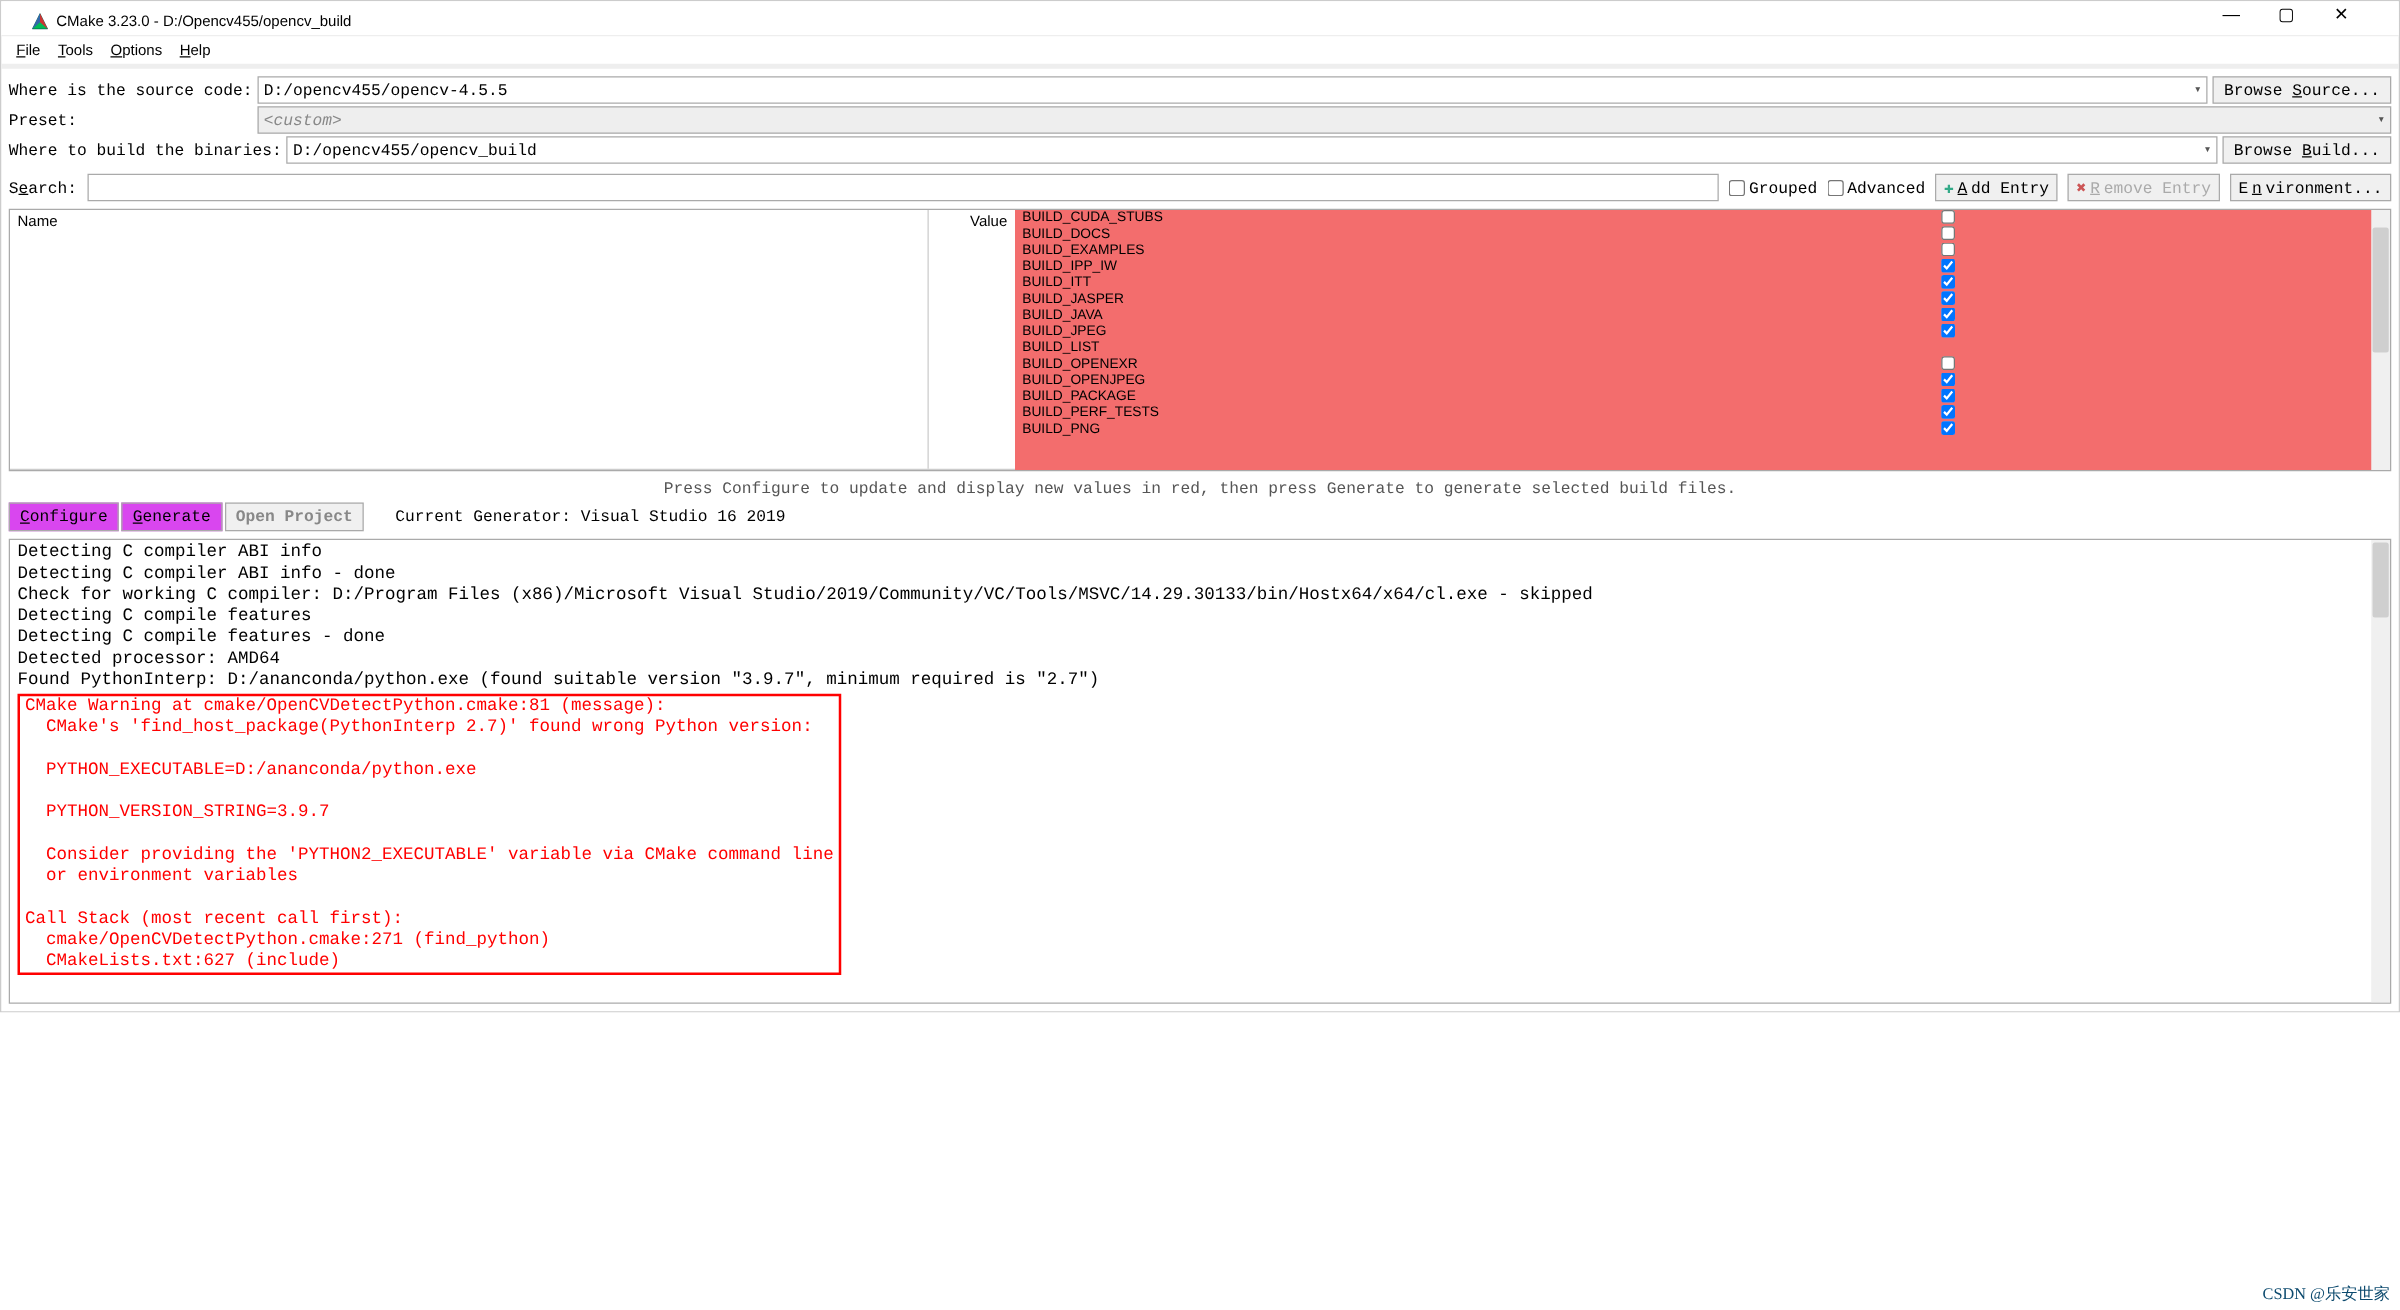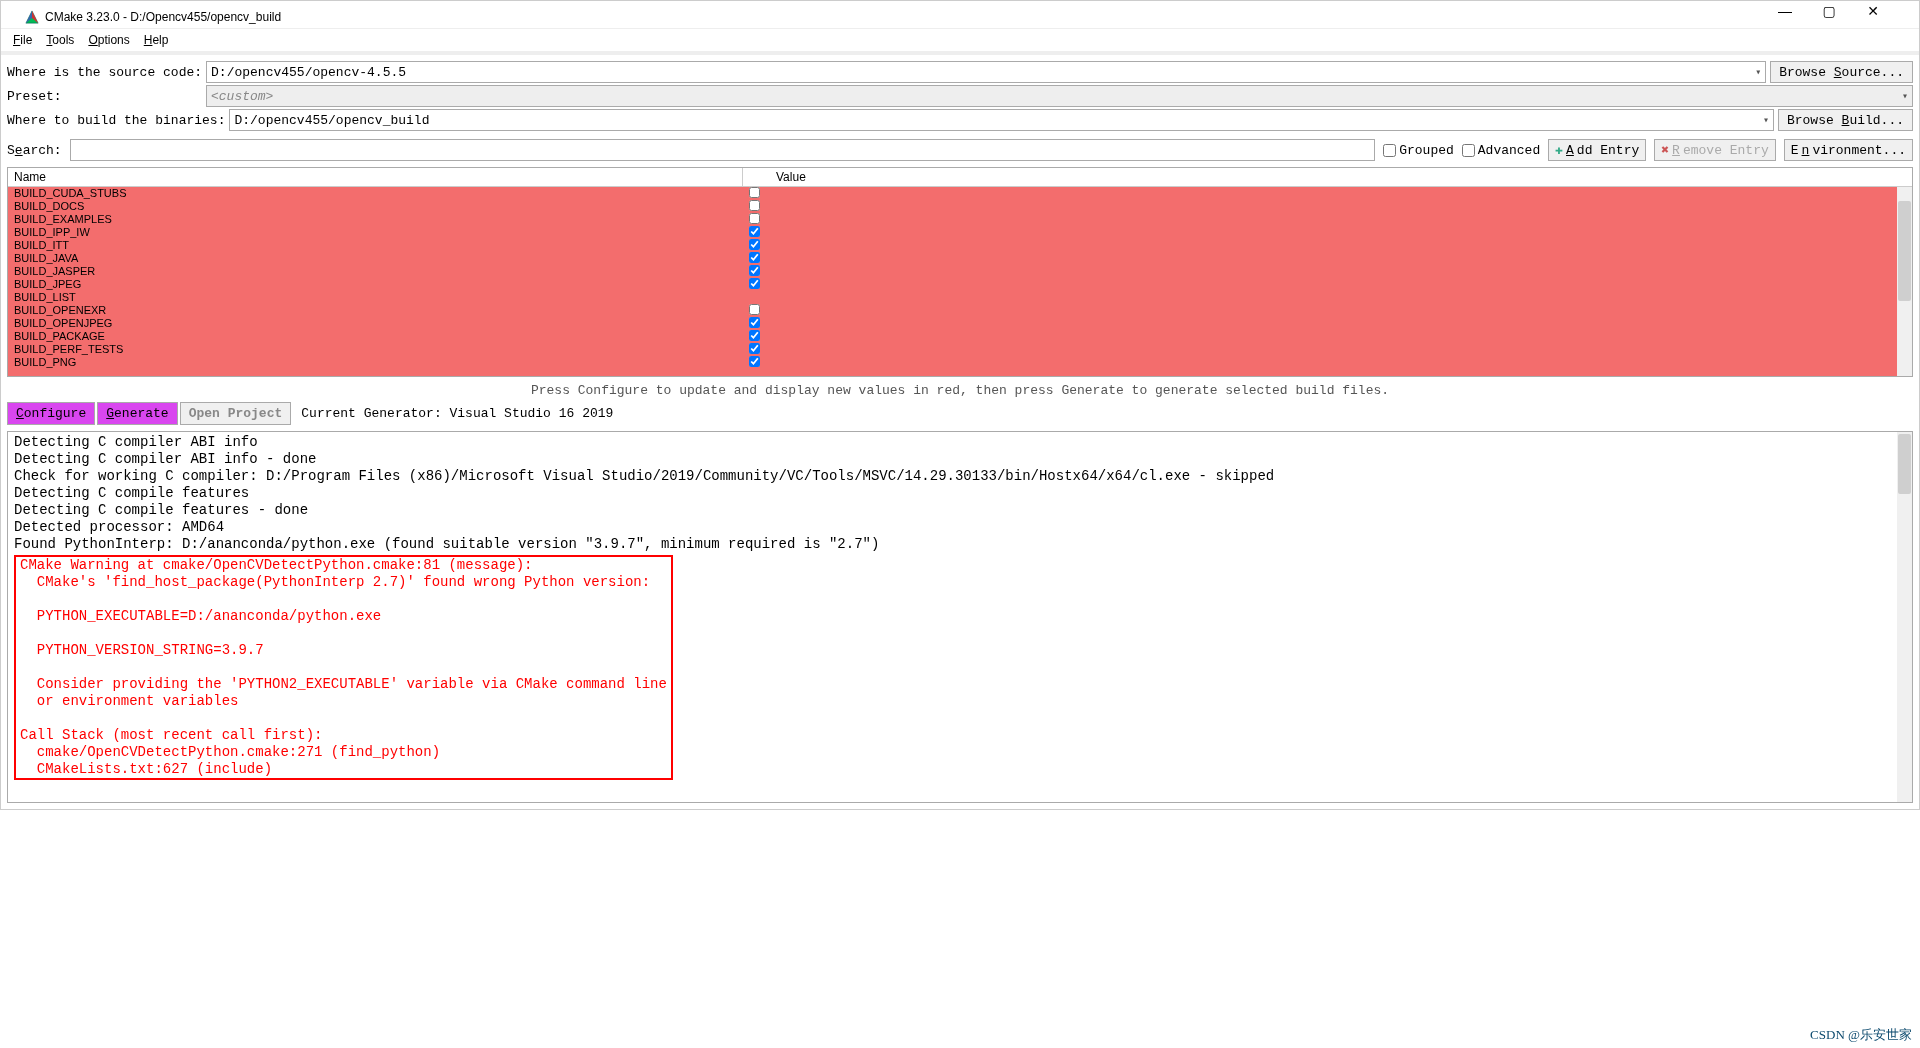--- a/index.html
+++ b/index.html
@@ -22,37 +22,37 @@
 .combo .arrow { margin-left: auto; color: #555; font-size: 10px; }
 .btn { border: 1px solid #aaa; background: #f0f0f0; padding: 2px 8px; height: 22px; font-family: "Consolas","Courier New",monospace; font-size: 13px; cursor: pointer; white-space: nowrap; }
 .searchrow { display: flex; align-items: center; gap: 8px; padding: 2px 6px; font-family: "Consolas","Courier New",monospace; font-size: 13px; }
 .searchrow input[type=text] { flex: 1; border: 1px solid #aaa; height: 22px; padding: 0 4px; }
 .chk { display: flex; align-items: center; gap: 3px; }
 .chk input { width: 13px; height: 13px; }
 .btn2 { border: 1px solid #aaa; background: #f0f0f0; padding: 2px 6px; height: 22px; cursor: pointer; font-family: "Consolas","Courier New",monospace; font-size: 13px; display: flex; align-items: center; gap: 3px; }
 .btn2.disabled { color: #aaa; }
 .plus { color: #3a8; font-weight: bold; }
 .minus { color: #c55; font-weight: bold; }
-.cachepane { margin: 4px 6px; border: 1px solid #aaa; position: relative; height: 210px; display: flex; flex-direction: column; }
+.cachepane { margin: 4px 6px; border: 1px solid #aaa; position: relative; height: 210px; display: flex; flex-direction: row; }
 .cachehdr { display: flex; background: #fff; border-bottom: 1px solid #ccc; font-size: 12px; }
 .cachehdr .col1 { width: 735px; padding: 2px 6px; border-right: 1px solid #ccc; }
 .cachehdr .col2 { flex: 1; padding: 2px 6px; margin-left: 27px; }
 .cachebody { flex: 1; overflow: hidden; position: relative; }
 .cachebody .rows { position: absolute; inset: 0; background: #f36d6d; }
 .crow { display: flex; font-size: 11px; line-height: 13px; height: 13px; color: #000; }
 .crow .c1 { width: 735px; padding: 0 6px; }
 .crow .c2 { flex: 1; padding: 0 6px; }
 .crow input[type=checkbox] { width: 11px; height: 11px; }
 .scroll { position: absolute; right: 0; top: 0; bottom: 0; width: 15px; background: #f0f0f0; }
 .scroll .thumb { position: absolute; left: 1px; right: 1px; top: 14px; height: 100px; background: #cfcfcf; border-radius: 2px; }
 .hintrow { text-align: center; font-family: "Consolas","Courier New",monospace; font-size: 13px; color: #555; padding: 2px 0; }
 .toolbar { display: flex; align-items: center; gap: 2px; padding: 2px 6px; }
 .tbtn { border: 1px solid #aaa; background: #d946ef; padding: 3px 8px; cursor: pointer; font-family: "Consolas","Courier New",monospace; font-size: 13px; }
 .tbtn.ghost { background: #f0f0f0; color: #888; font-weight: bold; }
-.genlabel { font-family: "Consolas","Courier New",monospace; font-size: 13px; margin-left: 8px; }
+.genlabel { font-family: "Consolas","Courier New",monospace; font-size: 13px; margin-left: 23px; }
 .log { flex: 1; margin: 4px 6px 6px; border: 1px solid #aaa; padding: 2px 6px; font-family: "Consolas","Courier New",monospace; font-size: 14px; line-height: 17px; overflow: hidden; position: relative; }
 .log .scroll { right: 0; top: 0; bottom: 0; }
 .log .scroll .thumb { top: 2px; height: 60px; }
 .warnbox { border: 2px solid #f00; color: #f00; padding: 0 4px; margin-top: 2px; display: inline-block; white-space: pre; font-family: "Consolas","Courier New",monospace; }
 .watermark { position: fixed; right: 8px; bottom: 4px; color: #0c4a6e; font-size: 13px; font-family: "Microsoft YaHei"; }
 </style>
 </head>
 <body>
 
 <div class="window">
@@ -143,25 +143,25 @@
           </div>
           <div class="crow">
             <div class="c1">BUILD_IPP_IW</div>
             <div class="c2"><input type="checkbox" checked="" style=""></div>
           </div>
           <div class="crow">
             <div class="c1">BUILD_ITT</div>
             <div class="c2"><input type="checkbox" checked="" style=""></div>
           </div>
           <div class="crow">
+            <div class="c1">BUILD_JASPER</div>
+            <div class="c2"><input type="checkbox" checked="" style=""></div>
+          </div>
+          <div class="crow">
             <div class="c1">BUILD_JAVA</div>
-            <div class="c2"><input type="checkbox" checked="" style=""></div>
-          </div>
-          <div class="crow">
-            <div class="c1">BUILD_JASPER</div>
             <div class="c2"><input type="checkbox" checked="" style=""></div>
           </div>
           <div class="crow">
             <div class="c1">BUILD_JPEG</div>
             <div class="c2"><input type="checkbox" checked="" style=""></div>
           </div>
           <div class="crow">
             <div class="c1">BUILD_LIST</div>
             <div class="c2"></div>
           </div>

